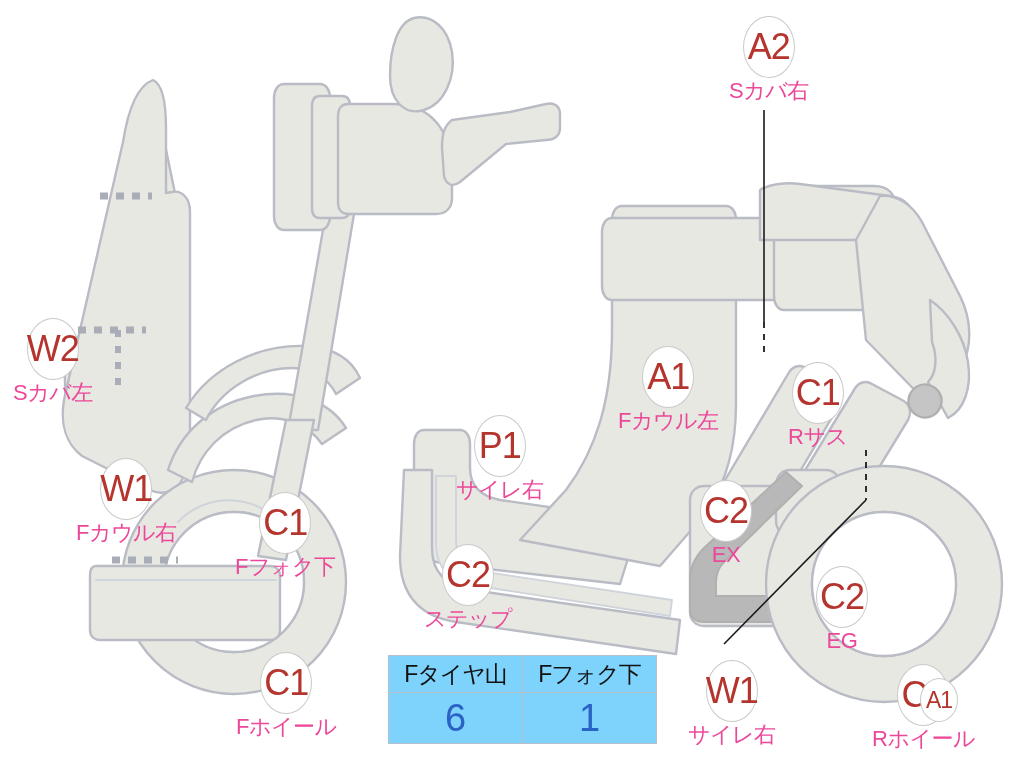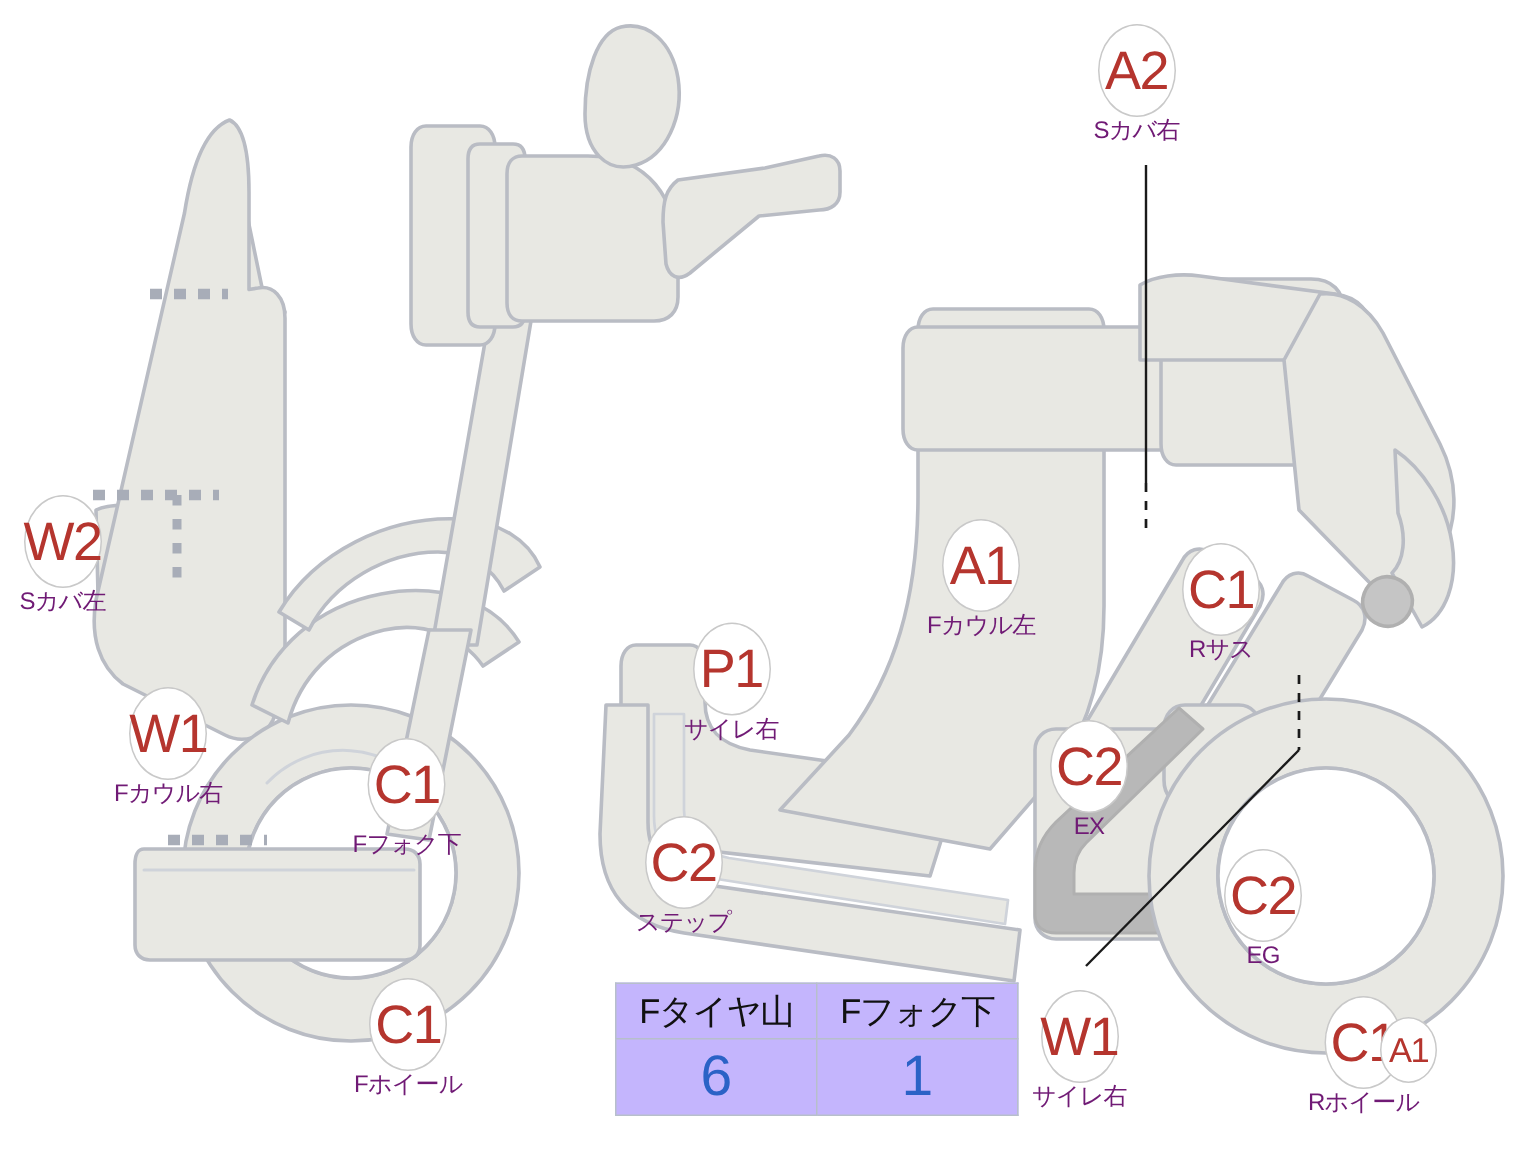--- a/index.html
+++ b/index.html
@@ -49,33 +49,33 @@
     letter-spacing: -1px;
     box-sizing: border-box;
   }
   .bubble.small {
     width: 38px;
     height: 44px;
     font-size: 23px;
   }
   .caption {
     margin-top: 2px;
-    font-size: 16px;
-    color: #701a75;
+    font-size: 22px;
+    color: #ec4899;
     white-space: nowrap;
     letter-spacing: -0.5px;
   }
 
   
   #tire-table {
     position: absolute;
-    left: 410px;
+    left: 388px;
     top: 655px;
     border-collapse: collapse;
-    background: #c4b5fd;
+    background: #7dd3fc;
   }
   #tire-table td, #tire-table th {
     border: 1px solid #b7bfcb;
     width: 133px;
     text-align: center;
     padding: 0;
   }
   #tire-table th {
     height: 36px;
     font-size: 23px;
@@ -228,21 +228,21 @@
       <line x1="764" y1="322" x2="764" y2="352"></line>
       <line x1="866" y1="450" x2="866" y2="500"></line>
     </g>
   </svg>
 
   <div class="marker" style="left:729px; top:16px;">
     <div class="bubble">A2</div>
     <div class="caption">Sカバ右</div>
   </div>
 
-  <div class="marker" style="left:13px; top:330px;">
+  <div class="marker" style="left:13px; top:318px;">
     <div class="bubble">W2</div>
     <div class="caption">Sカバ左</div>
   </div>
 
   <div class="marker" style="left:76px; top:458px;">
     <div class="bubble">W1</div>
     <div class="caption">Fカウル右</div>
   </div>
 
   <div class="marker" style="left:235px; top:492px;">

